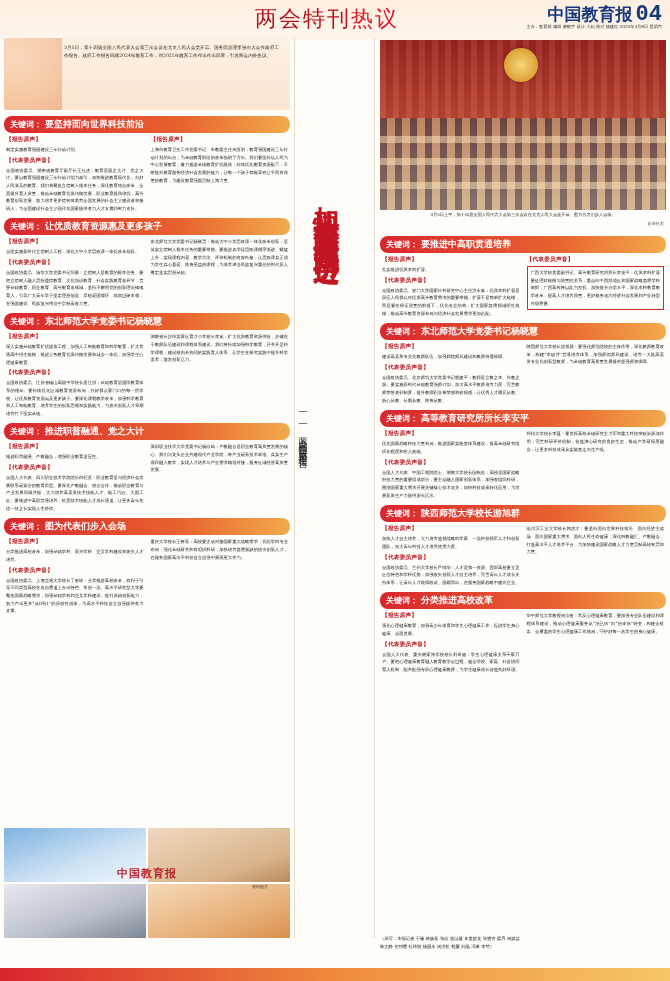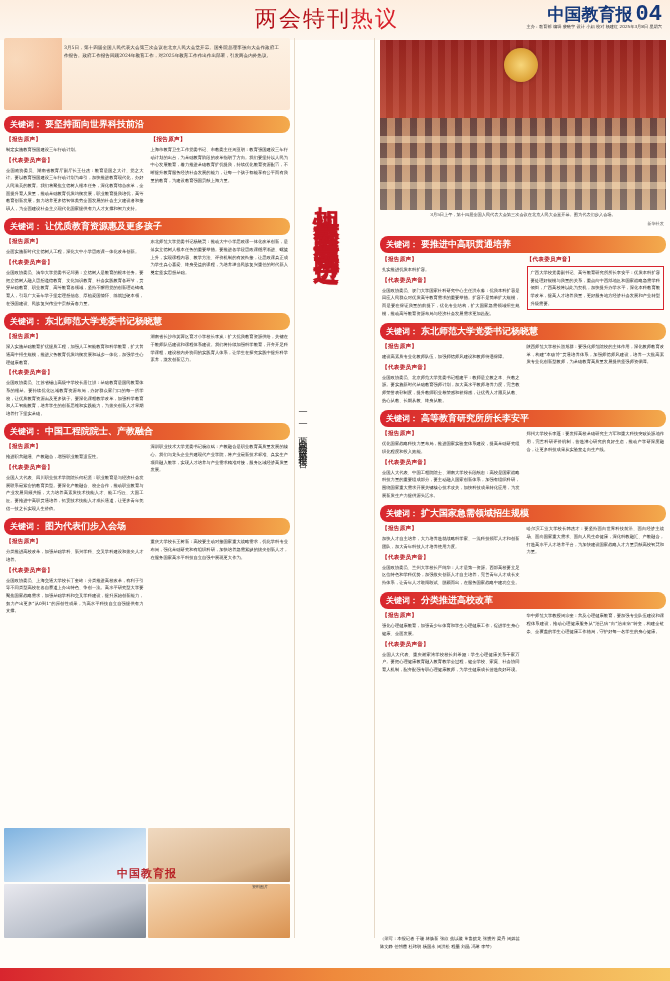--- a/index.html
+++ b/index.html
@@ -259,21 +259,21 @@
         </div>
         <div class="sub">
           <div class="ptxt">湖南省长沙市芙蓉区育才小学校长李岚：扩大优质教育资源供给，关键在于教师队伍建设和课程体系建设。我们将持续加强科学教育，开齐开足科学课程，建设校内外协同的实践育人体系，让学生在探究实践中提升科学素养，激发创新活力。</div>
         </div>
       </div>
     </div>
 
     <div class="kwblock">
       <div class="kwbar">
         <span class="kw-label">关键词：</span>
-        <span class="kw-text">中国工程院院士、产教融合</span>
+        <span class="kw-text">推进职普融通、党之大计</span>
       </div>
       <div class="kwbody">
         <div class="sub">
           <div class="subhead">【报告原声】</div>
           <div class="ptxt">推进职普融通、产教融合，增强职业教育适应性。</div>
           <div class="subhead" style="margin-top:3px">【代表委员声音】</div>
           <div class="ptxt">全国人大代表、四川职业技术学院院长何杞贤：职业教育是与经济社会发展联系最紧密的教育类型。要深化产教融合、校企合作，推动职业教育与产业发展同频共振，大力培养高素质技术技能人才、能工巧匠、大国工匠。要推进中高职贯通培养，拓宽技术技能人才成长通道，让更多青年凭借一技之长实现人生价值。</div>
         </div>
         <div class="sub">
           <div class="ptxt">深圳职业技术大学党委书记杨欣斌：产教融合是职业教育高质量发展的核心。我们与龙头企业共建现代产业学院，将产业最新技术标准、真实生产项目融入教学，实现人才培养与产业需求精准对接，服务区域经济高质量发展。</div>
@@ -371,21 +371,21 @@
         </div>
         <div class="sub">
           <div class="ptxt">郑州大学校长李蓬：要发挥高校基础研究主力军和重大科技突破策源地作用，完善科研评价机制，营造潜心研究的良好生态，推动产学研深度融合，让更多科技成果从实验室走向生产线。</div>
         </div>
       </div>
     </div>
 
     <div class="kwblock">
       <div class="kwbar">
         <span class="kw-label">关键词：</span>
-        <span class="kw-text">扩大国家急需领域招生规模</span>
+        <span class="kw-text">陕西师范大学校长游旭群</span>
       </div>
       <div class="kwbody">
         <div class="sub">
           <div class="subhead">【报告原声】</div>
           <div class="ptxt">加快人才自主培养，大力培养造就战略科学家、一流科技领军人才和创新团队，加大青年科技人才培养使用力度。</div>
           <div class="subhead" style="margin-top:3px">【代表委员声音】</div>
           <div class="ptxt">全国政协委员、兰州大学校长严纯华：人才是第一资源。西部高校要立足区位特色和学科优势，加强拔尖创新人才自主培养，完善青年人才成长支持体系，让青年人才敢闯敢试、脱颖而出，在服务国家战略中建功立业。</div>
         </div>
         <div class="sub">
           <div class="ptxt">哈尔滨工业大学校长韩杰才：要坚持面向世界科技前沿、面向经济主战场、面向国家重大需求、面向人民生命健康，深化科教融汇、产教融合，打造高水平人才培养平台，为加快建设国家战略人才力量贡献高校智慧和力量。</div>

